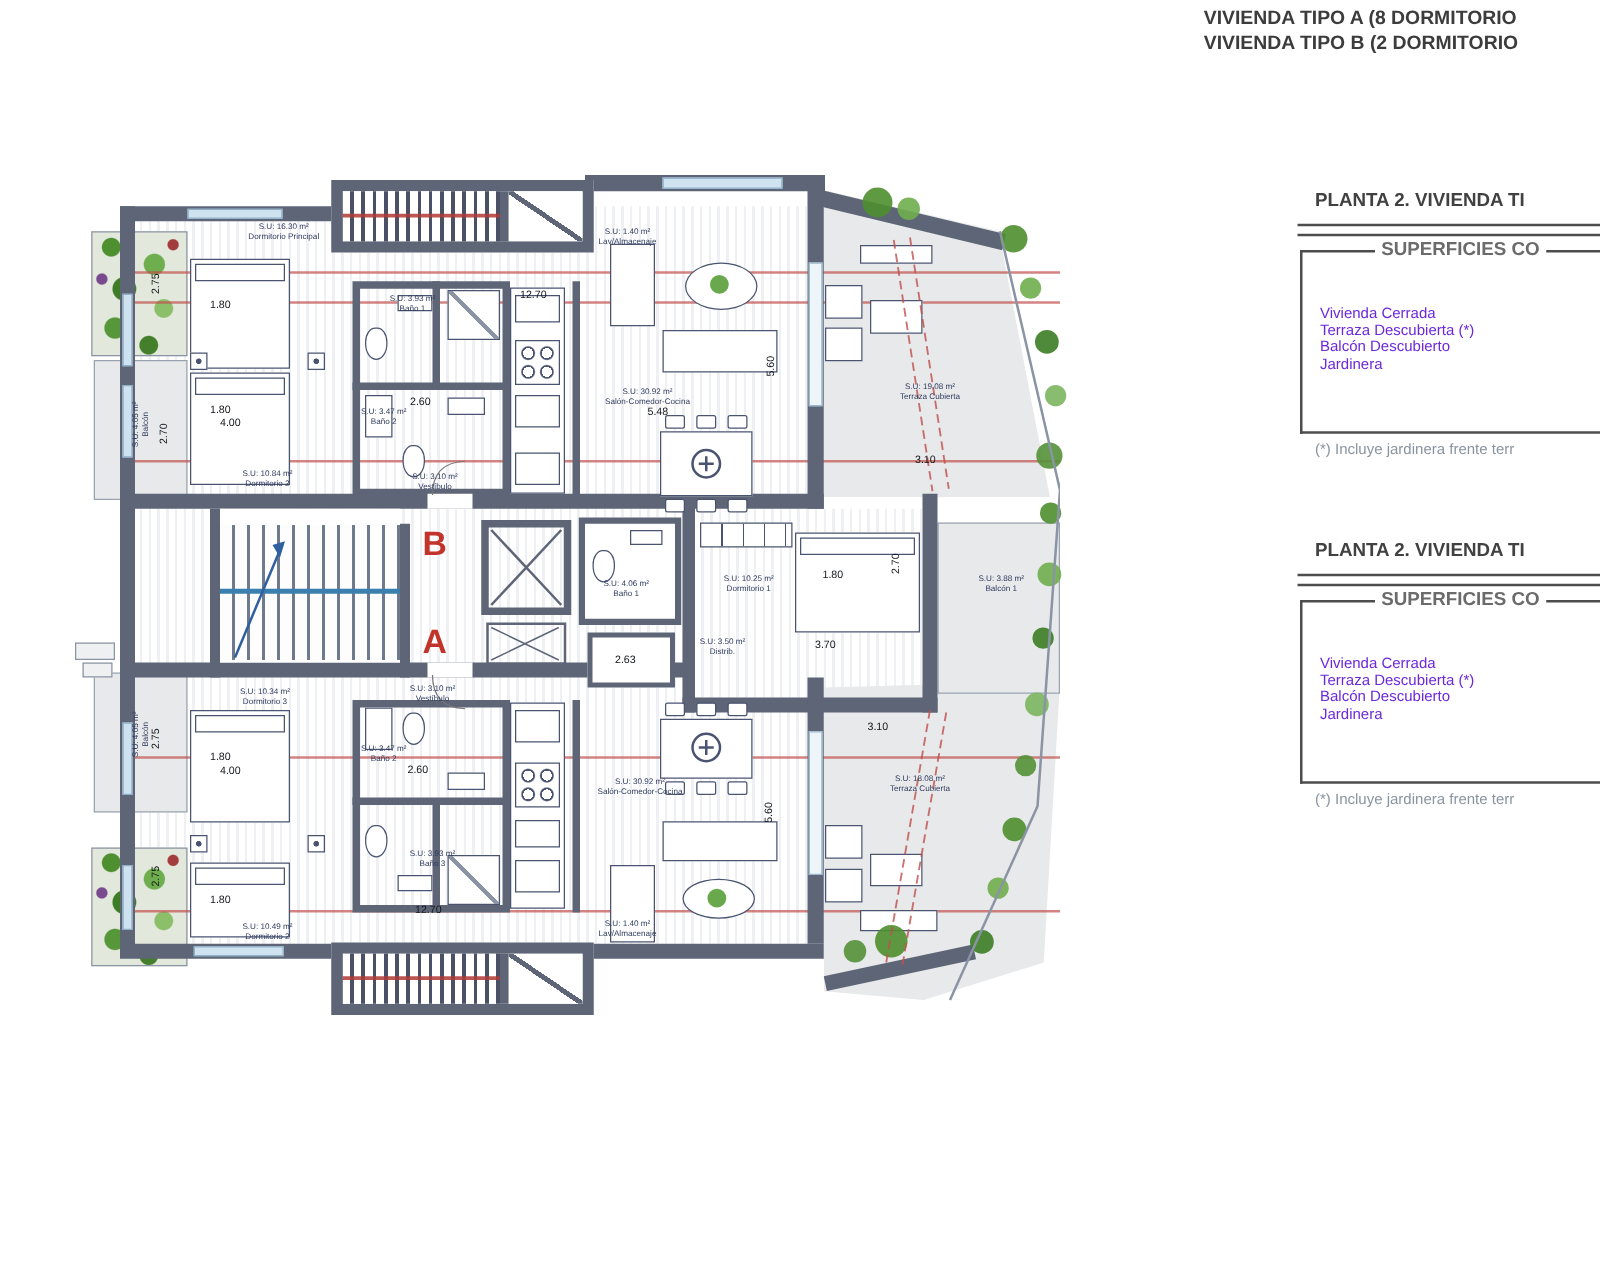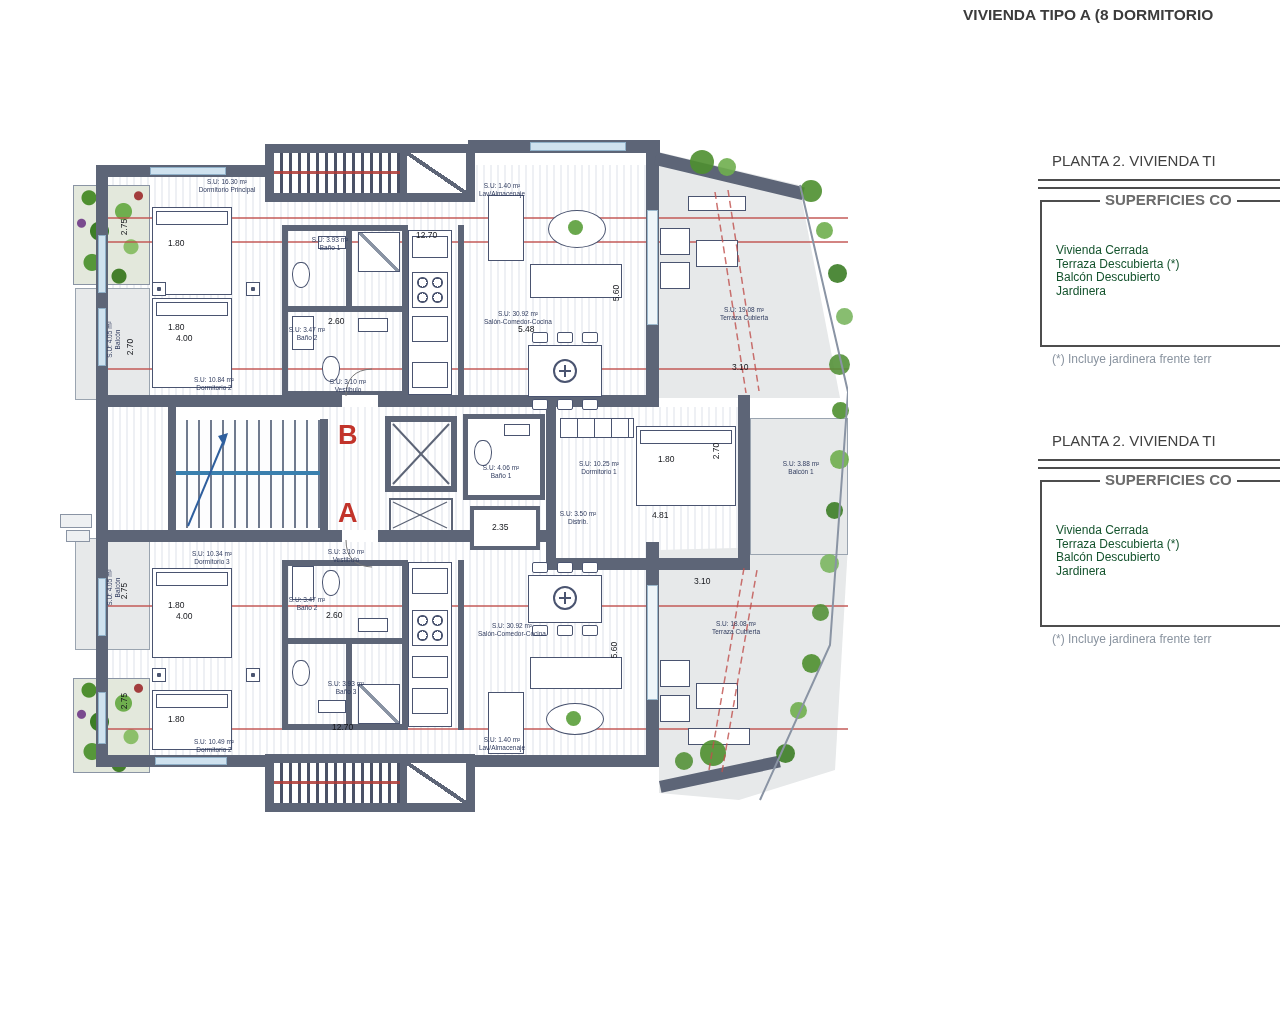--- a/index.html
+++ b/index.html
@@ -3,29 +3,29 @@
 <meta charset="utf-8">
 <style>
   html,body{margin:0;padding:0}
   body{width:1280px;height:1024px;background:#fff;position:relative;overflow:hidden;
        font-family:"Liberation Sans",sans-serif}
   .abs{position:absolute;box-sizing:border-box}
   
   .hdr{position:absolute;left:963px;top:5px;width:317px;overflow:hidden;white-space:nowrap;
        font-size:15.5px;font-weight:bold;color:#3c3c3c;line-height:20px}
   .panel{position:absolute;left:1038px;width:242px;height:222px}
-  .p-title{position:absolute;left:14px;top:4px;width:228px;font-size:15px;font-weight:normal;
+  .p-title{position:absolute;left:14px;top:4px;width:228px;font-size:15px;font-weight:bold;
            color:#414141;white-space:nowrap;overflow:hidden}
   .p-rule{position:absolute;left:0;top:31px;width:242px;height:6px;
           border-top:2px solid #4d4d4d;border-bottom:2px solid #4d4d4d}
   .p-sub{position:absolute;left:62px;top:43px;font-size:15px;font-weight:bold;color:#6b6b6b;
          background:#fff;padding:0 5px;white-space:nowrap;z-index:2}
   .p-box{position:absolute;left:2px;top:52px;width:240px;height:143px;
          border:2px solid #4d4d4d;border-right:none}
-  .p-items{position:absolute;left:18px;top:96px;font-size:12px;color:#14532d;line-height:13.5px}
+  .p-items{position:absolute;left:18px;top:96px;font-size:12px;color:#6d28d9;line-height:13.5px}
   .p-note{position:absolute;left:14px;top:204px;width:228px;font-size:12px;color:#8a94a0;
           white-space:nowrap;overflow:hidden}
   
   #plan{position:absolute;left:60px;top:140px;width:788px;height:675px}
   .fl{background:repeating-linear-gradient(90deg,#fff 0 5px,#eef0f4 5px 7px)}
   .gray{background:#e7e9ea}
   .w{background:var(--wall,#5d6577)}
   .bx{border:6px solid var(--wall,#5d6577);background:transparent}
   .win{background:#cfe2ef;border:1px solid #8fb0c8}
   .slide{background:#eef5f9;border:1px solid #9cb8cc}
@@ -69,20 +69,21 @@
      radial-gradient(circle at 10% 38%,#7a4a8f 0 4px,transparent 5px),
      #e3e8dc;border:1px solid #8a94a4}
   .blob{position:absolute;border-radius:50%;opacity:.9}
   svg{position:absolute;left:0;top:0;pointer-events:none}
 </style>
 </head>
 <body>
 
 <div class="hdr">
   <div>VIVIENDA TIPO A (8 DORMITORIO</div>
+  <div>VIVIENDA TIPO B (2 DORMITORIO</div>
 </div>
 
 <div class="panel" style="top:148px">
   <div class="p-title">PLANTA 2. VIVIENDA TI</div>
   <div class="p-rule"></div>
   <div class="p-sub">SUPERFICIES CO</div>
   <div class="p-box"></div>
   <div class="p-items">
     <div>Vivienda Cerrada</div>
     <div>Terraza Descubierta (*)</div>
@@ -387,29 +388,29 @@
   <div class="abs dim" style="left:116px;top:193px">4.00</div>
   <div class="abs dim" style="left:108px;top:460px">1.80</div>
   <div class="abs dim" style="left:116px;top:471px">4.00</div>
   <div class="abs dim" style="left:108px;top:574px">1.80</div>
   <div class="abs dim" style="left:598px;top:314px">1.80</div>
   <div class="abs dim" style="left:458px;top:184px">5.48</div>
   <div class="abs dim vdim" style="left:548px;top:148px">5.60</div>
   <div class="abs dim vdim" style="left:546px;top:505px">5.60</div>
   <div class="abs dim" style="left:672px;top:222px">3.10</div>
   <div class="abs dim" style="left:634px;top:436px">3.10</div>
-  <div class="abs dim" style="left:592px;top:370px">4.81</div>
+  <div class="abs dim" style="left:592px;top:370px">3.70</div>
   <div class="abs dim vdim" style="left:648px;top:306px">2.70</div>
   <div class="abs dim" style="left:268px;top:176px">2.60</div>
   <div class="abs dim" style="left:266px;top:470px">2.60</div>
   <div class="abs dim vdim" style="left:56px;top:82px">2.75</div>
   <div class="abs dim vdim" style="left:62px;top:202px">2.70</div>
   <div class="abs dim vdim" style="left:56px;top:446px">2.75</div>
   <div class="abs dim vdim" style="left:56px;top:556px">2.75</div>
-  <div class="abs dim" style="left:432px;top:382px">2.35</div>
+  <div class="abs dim" style="left:432px;top:382px">2.63</div>
 
   <svg width="788" height="675" viewBox="0 0 788 675">
     <path d="M740,45 L788,252 L770,505 L700,660" stroke="#8a94a4" stroke-width="2" fill="none"></path>
     <line x1="655" y1="52" x2="686" y2="253" stroke="#c0504d" stroke-width="1.5" stroke-dasharray="7 4" opacity="0.8"></line>
     <line x1="668" y1="50" x2="699" y2="251" stroke="#c0504d" stroke-width="1.5" stroke-dasharray="7 4" opacity="0.8"></line>
     <line x1="649" y1="630" x2="684" y2="428" stroke="#c0504d" stroke-width="1.5" stroke-dasharray="7 4" opacity="0.8"></line>
     <line x1="662" y1="632" x2="697" y2="430" stroke="#c0504d" stroke-width="1.5" stroke-dasharray="7 4" opacity="0.8"></line>
     <line x1="333" y1="284" x2="389" y2="344" stroke="#5d6577" stroke-width="2"></line>
     <line x1="389" y1="284" x2="333" y2="344" stroke="#5d6577" stroke-width="2"></line>
     <line x1="333" y1="362" x2="387" y2="388" stroke="#5d6577" stroke-width="1.2"></line>

